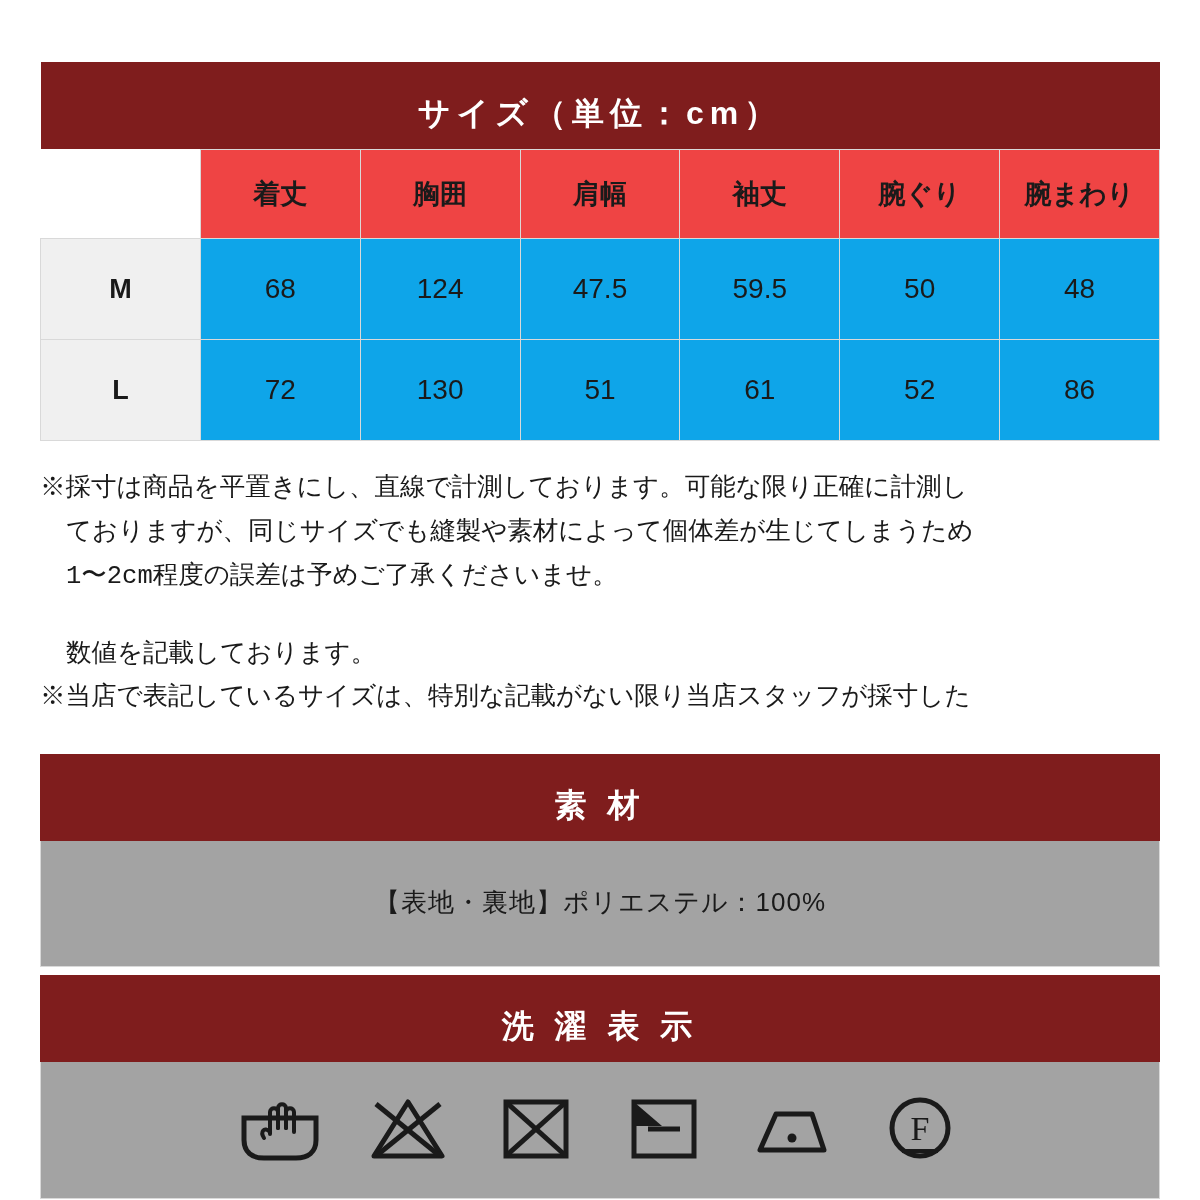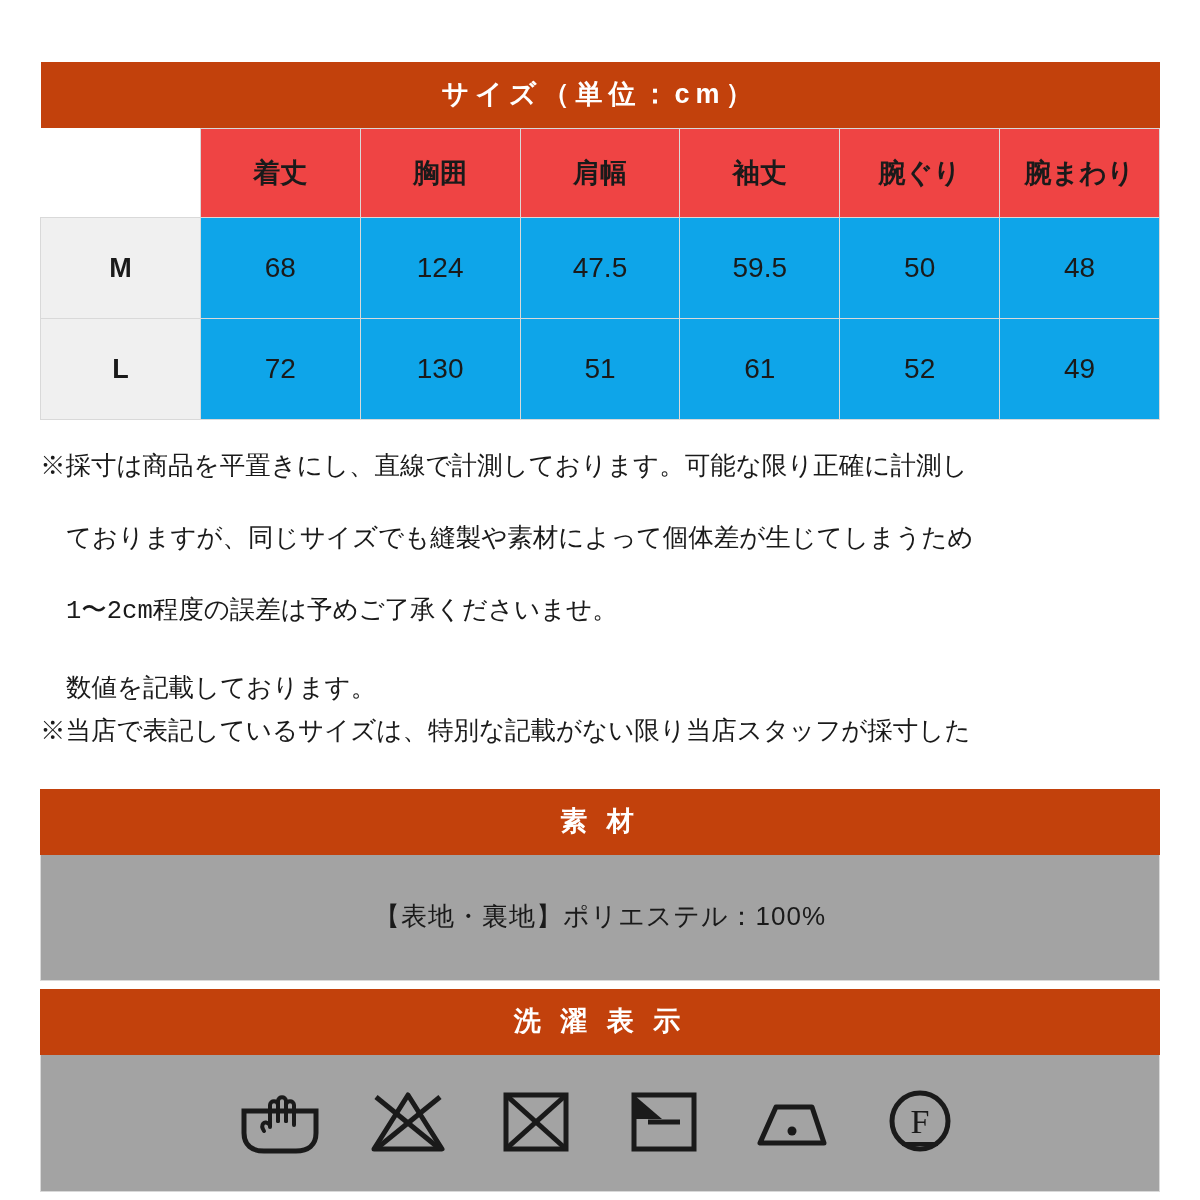--- a/index.html
+++ b/index.html
@@ -17,28 +17,28 @@
   .page {
     position: relative;
     width: 1200px;
     height: 1200px;
     box-sizing: border-box;
     padding: 62px 40px 0 40px;
   }
 
   
   .bar {
-    background: #c2410c;
+    background: #7f1d1d;
     color: #ffffff;
     text-align: center;
-    font-size: 27px;
+    font-size: 32px;
     letter-spacing: 6px;
     font-weight: 700;
     line-height: 1;
-    padding: 19px 0 20px 0;
+    padding: 35px 0 20px 0;
     box-sizing: border-box;
   }
 
   
   .size-table {
     width: 1120px;
     border-collapse: collapse;
     table-layout: fixed;
   }
   .size-table td, .size-table th {
@@ -84,21 +84,20 @@
   }
   .note-block {
     margin-bottom: 34px;
     font-family: Liberation Mono, monospace;
   }
   .note-line {
     white-space: pre;
   }
   .note-line.indent {
     padding-left: 26px;
-    margin-top: 28px;
   }
 
   
   .panel {
     width: 1120px;
     border: 1px solid #d9d9d9;
     border-top: none;
     box-sizing: border-box;
     background: #a3a3a3;
   }
@@ -152,21 +151,21 @@
       <td class="val">50</td>
       <td class="val">48</td>
     </tr>
     <tr>
       <td class="row-label">L</td>
       <td class="val">72</td>
       <td class="val">130</td>
       <td class="val">51</td>
       <td class="val">61</td>
       <td class="val">52</td>
-      <td class="val">49</td>
+      <td class="val">86</td>
     </tr>
   </tbody>
     </table>
 
   <div class="notes">
     <div class="note-block">
       <div class="note-line">※採寸は商品を平置きにし、直線で計測しております。可能な限り正確に計測し</div>
       <div class="note-line indent">ておりますが、同じサイズでも縫製や素材によって個体差が生じてしまうため</div>
       <div class="note-line indent">1〜2cm程度の誤差は予めご了承くださいませ。</div>
     </div>

